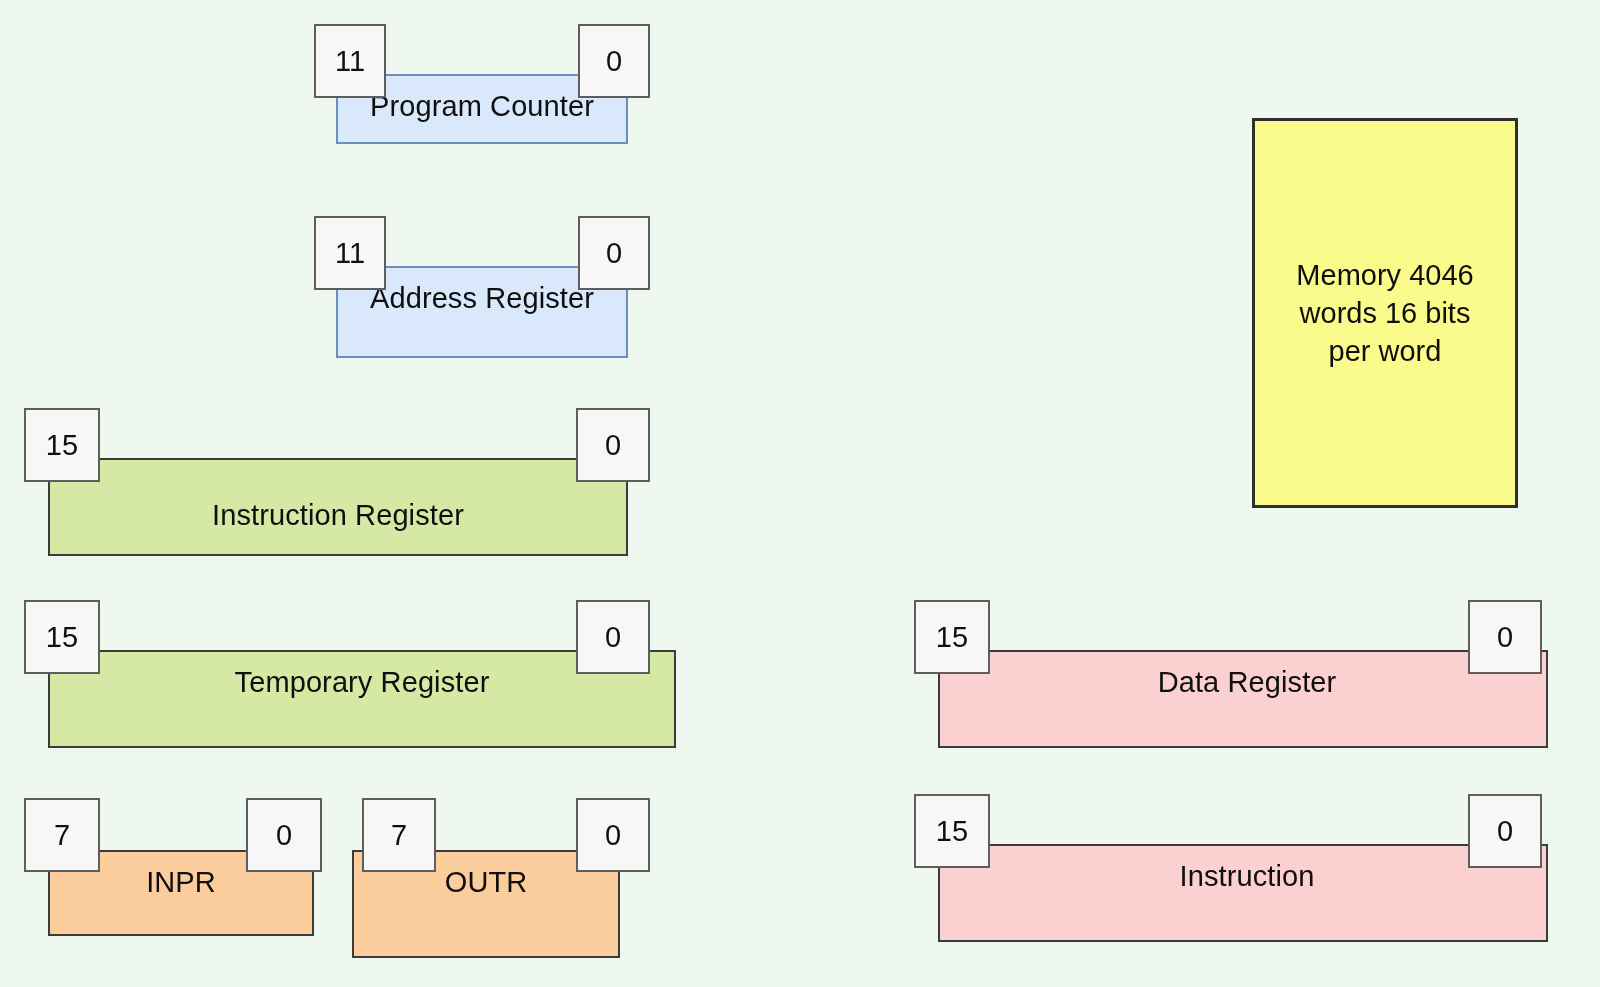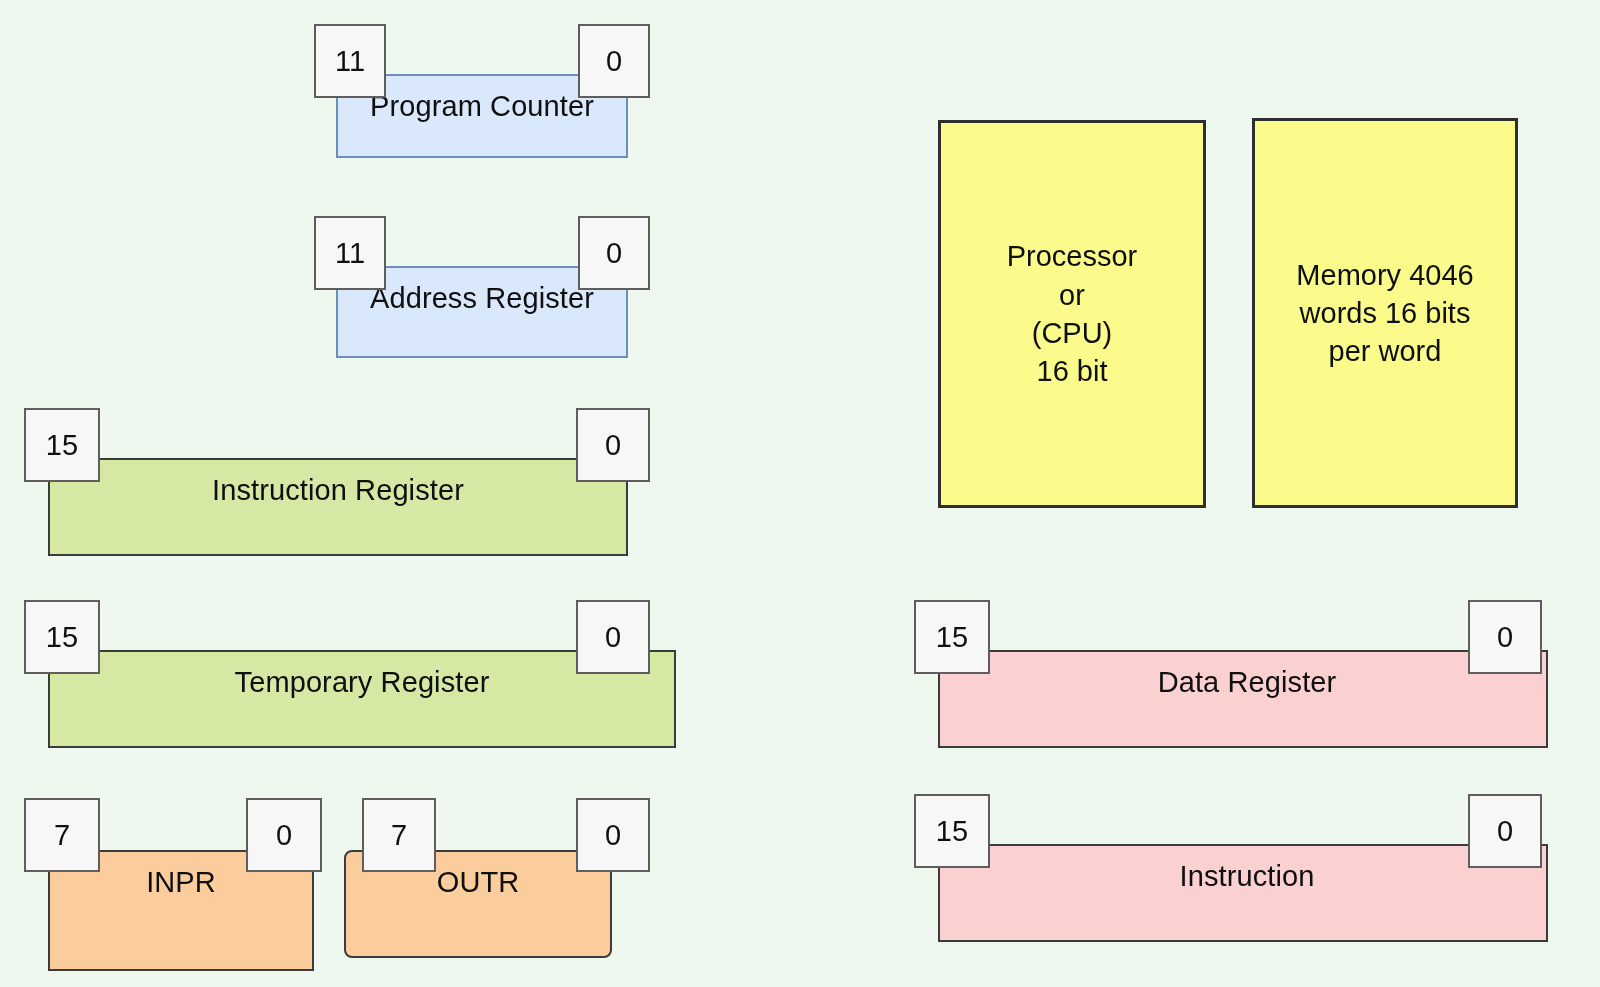--- a/index.html
+++ b/index.html
@@ -96,21 +96,21 @@
     line-height: 1.32;
     white-space: pre-line;
   }
 </style>
 </head>
 <body>
 
 <div class="canvas">
 
   <div class="reg">
-    <div class="reg-body body-blue" style="left:336px; top:74px; width:292px; height:84px;">
+    <div class="reg-body body-blue" style="left:336px; top:74px; width:292px; height:70px;">
       <span class="reg-label">Program Counter</span>
     </div>
     <div class="bit-box" style="left:314px; top:24px; width:72px; height:74px;">
       <span>11</span>
     </div>
     <div class="bit-box" style="left:578px; top:24px; width:72px; height:74px;">
       <span>0</span>
     </div>
   </div>
 
@@ -120,21 +120,21 @@
     </div>
     <div class="bit-box" style="left:314px; top:216px; width:72px; height:74px;">
       <span>11</span>
     </div>
     <div class="bit-box" style="left:578px; top:216px; width:72px; height:74px;">
       <span>0</span>
     </div>
   </div>
 
   <div class="reg">
-    <div class="reg-body body-green" style="left:48px; top:458px; width:580px; height:98px;">
+    <div class="reg-body body-green" style="left:48px; top:458px; width:580px; height:98px;align-items:center;">
       <span class="reg-label">Instruction Register</span>
     </div>
     <div class="bit-box" style="left:24px; top:408px; width:76px; height:74px;">
       <span>15</span>
     </div>
     <div class="bit-box" style="left:576px; top:408px; width:74px; height:74px;">
       <span>0</span>
     </div>
   </div>
 
@@ -144,33 +144,33 @@
     </div>
     <div class="bit-box" style="left:24px; top:600px; width:76px; height:74px;">
       <span>15</span>
     </div>
     <div class="bit-box" style="left:576px; top:600px; width:74px; height:74px;">
       <span>0</span>
     </div>
   </div>
 
   <div class="reg">
-    <div class="reg-body body-orange" style="left:48px; top:850px; width:266px; height:121px;">
+    <div class="reg-body body-orange" style="left:48px; top:850px; width:266px; height:86px;">
       <span class="reg-label">INPR</span>
     </div>
     <div class="bit-box" style="left:24px; top:798px; width:76px; height:74px;">
       <span>7</span>
     </div>
     <div class="bit-box" style="left:246px; top:798px; width:76px; height:74px;">
       <span>0</span>
     </div>
   </div>
 
   <div class="reg">
-    <div class="reg-body body-orange" style="left:344px; top:850px; width:268px; height:108px;border-radius:8px;">
+    <div class="reg-body body-orange" style="left:352px; top:850px; width:268px; height:108px;">
       <span class="reg-label">OUTR</span>
     </div>
     <div class="bit-box" style="left:362px; top:798px; width:74px; height:74px;">
       <span>7</span>
     </div>
     <div class="bit-box" style="left:576px; top:798px; width:74px; height:74px;">
       <span>0</span>
     </div>
   </div>
 
@@ -191,26 +191,20 @@
       <span class="reg-label">Instruction</span>
     </div>
     <div class="bit-box" style="left:914px; top:794px; width:76px; height:74px;">
       <span>15</span>
     </div>
     <div class="bit-box" style="left:1468px; top:794px; width:74px; height:74px;">
       <span>0</span>
     </div>
   </div>
 
-  <div class="unit-box" style="left:938px; top:120px; width:268px; height:388px;">
-    <span class="unit-text">Processor
-or
-(CPU)
-16 bit</span>
-  </div>
 
   <div class="unit-box" style="left:1252px; top:118px; width:266px; height:390px;">
     <span class="unit-text">Memory 4046
 words 16 bits
 per word</span>
   </div>
 
 </div>
 
 </body></html>

